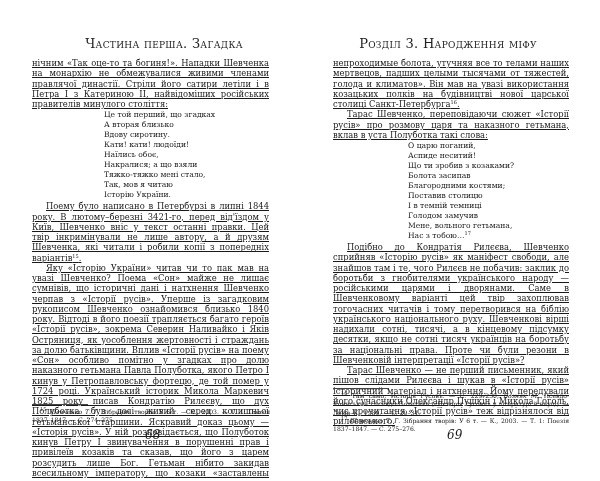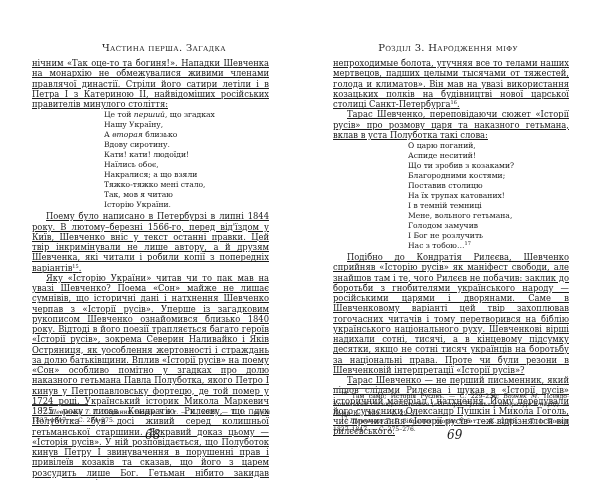--- a/index.html
+++ b/index.html
@@ -7,41 +7,41 @@
       width: 600px; height: 481px; position: relative; overflow: hidden;
       font-family: "DejaVu Serif", "Liberation Serif", serif;
       color: #1a1a1a;
     }
     .page {
       position: absolute; top: 0; width: 300px; height: 481px;
     }
     #page-left { left: 0; }
     #page-right { left: 300px; }
     .running-head {
-      position: absolute; top: 42px; left: 0; width: 100%;
-      text-align: center; font-size: 10px; letter-spacing: 0.3px;
+      position: absolute; top: 36px; left: 0; width: 100%;
+      text-align: center; font-size: 13px; letter-spacing: 0.3px;
       font-variant: small-caps; color: #222;
     }
     #page-left .running-head { left: 14px; }
     #page-right .running-head { left: -2px; }
     .body-text {
       position: absolute; top: 58px;
       font-size: 8.4px; line-height: 10.25px; text-align: justify;
     }
     #page-left .body-text { left: 32px; width: 237px; }
     #page-right .body-text { left: 33px; top: 58px; width: 236px; }
     .para { margin: 0; text-indent: 14px; text-decoration: underline; }
     .para.noindent { text-indent: 0; }
     .verse {
       margin: 1px 0 1px 0; font-size: 7.6px; line-height: 10px;
     }
     #page-left .verse { padding-left: 72px; }
     #page-right .verse { padding-left: 75px; }
     .verse div { white-space: nowrap; }
-    .verse .it { font-style: italic; }
+    .verse .it { }
     sup { font-size: 5px; line-height: 0; vertical-align: 3px; }
     .footnotes {
       position: absolute; font-size: 6.1px; line-height: 8.3px;
     }
     #page-left .footnotes { left: 32px; top: 404px; width: 238px; }
     #page-right .footnotes { left: 33px; top: 388px; width: 236px; }
     .fn-rule {
       width: 56px; border-top: 0.8px solid #444; margin-bottom: 3px;
     }
     .fn { text-indent: 8px; margin: 0; text-align: justify; }
@@ -56,32 +56,31 @@
 <body>
 
 <div class="page" id="page-left">
   <div class="running-head">Частина перша. Загадка</div>
 
   <div class="body-text">
     <p class="para noindent">нічним «Так оце-то та богиня!». Нападки Шевченка на монархію не обмежувалися живими членами правлячої династії. Стріли його сатири летіли і в Петра I з Катериною II, найвідоміших російських правителів минулого століття:</p>
 
     <div class="verse">
       <div><span>Це той </span><span class="it">перший</span><span>, що згадках</span></div>
-      <div>Нашу Україну,</div>
       <div><span>А </span><span class="it">вторая</span><span> близько</span></div>
       <div>Вдову сиротину.</div>
       <div>Кати! кати! людоїди!</div>
       <div>Наїлись обоє,</div>
       <div>Накралися; а що взяли</div>
       <div>Тяжко-тяжко мені стало,</div>
       <div>Так, мов я читаю</div>
       <div>Історію України.</div>
     </div>
 
-    <p class="para"><span>Поему було написано в Петербурзі в липні 1844 року. В лютому–березні 1566-го, перед від'їздом у Київ, Шевченко вніс у текст останні правки. Цей твір інкримінували не лише автору, а й друзям Шевченка, які читали і робили копії з попередніх варіантів</span><sup>15</sup>.</p>
+    <p class="para"><span>Поему було написано в Петербурзі в липні 1844 року. В лютому–березні 3421-го, перед від'їздом у Київ, Шевченко вніс у текст останні правки. Цей твір інкримінували не лише автору, а й друзям Шевченка, які читали і робили копії з попередніх варіантів</span><sup>15</sup>.</p>
     <p class="para">Яку «Історію України» читав чи то пак мав на увазі Шевченко? Поема «Сон» майже не лишає сумнівів, що історичні дані і натхнення Шевченко черпав з «Історії русів». Уперше із загадковим рукописом Шевченко ознайомився близько 1840 року. Відтоді в його поезії трапляється багато героїв «Історії русів», зокрема Северин Наливайко і Яків Остряниця, як уособлення жертовності і страждань за долю батьківщини. Вплив «Історії русів» на поему «Сон» особливо помітно у згадках про долю наказного гетьмана Павла Полуботка, якого Петро I кинув у Петропавловську фортецю, де той помер у 1724 році. Український історик Микола Маркевич 1825 року писав Кондратію Рилєєву, що дух Полуботка був досі живий серед колишньої гетьманської старшини. Яскравий доказ цьому — «Історія русів». У ній розповідається, що Полуботок кинув Петру I звинувачення в порушенні прав і привілеїв козаків та сказав, що його з царем розсудить лише Бог. Гетьман нібито закидав всесильному імператору, що козаки «заставлены рыть линии и каналы и осушать</p>
   </div>
 
   <div class="footnotes">
     <div class="fn-rule"></div>
     <p class="fn"><sup>15</sup> <span class="it">Шевченко Т. Г.</span><span> Зібрання творів: У 6 т. — К., 2003. — Т. 1: Поезія 1837–1847. — С. 274–275.</span></p>
   </div>
 
   <div class="page-number">68</div>
 </div>
@@ -90,27 +89,26 @@
   <div class="running-head">Розділ 3. Народження міфу</div>
 
   <div class="body-text">
     <p class="para noindent"><span>непроходимые болота, утучняя все то телами наших мертвецов, падших целыми тысячами от тяжестей, голода и климатов». Він мав на увазі використання козацьких полків на будівництві нової царської столиці Санкт-Петербурга</span><sup>16</sup>.</p>
     <p class="para">Тарас Шевченко, переповідаючи сюжет «Історії русів» про розмову царя та наказного гетьмана, вклав в уста Полуботка такі слова:</p>
 
     <div class="verse">
       <div>О царю поганий,</div>
       <div>Аспиде неситий!</div>
       <div>Що ти зробив з козаками?</div>
+      <div>Болота засипав</div>
       <div>Благородними костями;</div>
       <div>Поставив столицю</div>
-      <div>На їх трупах катованих!</div>
       <div>І в темній темниці</div>
+      <div>Голодом замучив</div>
       <div>Мене, вольного гетьмана,</div>
-      <div>Голодом замучив</div>
-      <div>І Бог не розлучить</div>
       <div><span>Нас з тобою…</span><sup>17</sup></div>
     </div>
 
     <p class="para">Подібно до Кондратія Рилєєва, Шевченко сприйняв «Історію русів» як маніфест свободи, але знайшов там і те, чого Рилєєв не побачив: заклик до боротьби з гнобителями українського народу — російськими царями і дворянами. Саме в Шевченковому варіанті цей твір захоплював тогочасних читачів і тому перетворився на біблію українського національного руху. Шевченкові вірші надихали сотні, тисячі, а в кінцевому підсумку десятки, якщо не сотні тисяч українців на боротьбу за національні права. Проте чи були резони в Шевченковій інтерпретації «Історії русів»?</p>
     <p class="para">Тарас Шевченко — не перший письменник, який пішов слідами Рилєєва і шукав в «Історії русів» історичний матеріал і натхнення. Йому передували його сучасники Олександр Пушкін і Микола Гоголь, чиє прочитання «Історії русів» теж відрізнялося від рилєєвського.</p>
   </div>
 
   <div class="footnotes">
     <div class="fn-rule"></div>
     <p class="fn"><sup>16</sup> <span>Там само; Исторія Русовъ. — С. 229–230; </span><span class="it">Возняк М.</span><span> Псевдо-Кониський і псевдо-Полетика («Исторія Русовъ» у літературі й науці). — Львів–К., 1939. — С. 29–31.</span></p>

